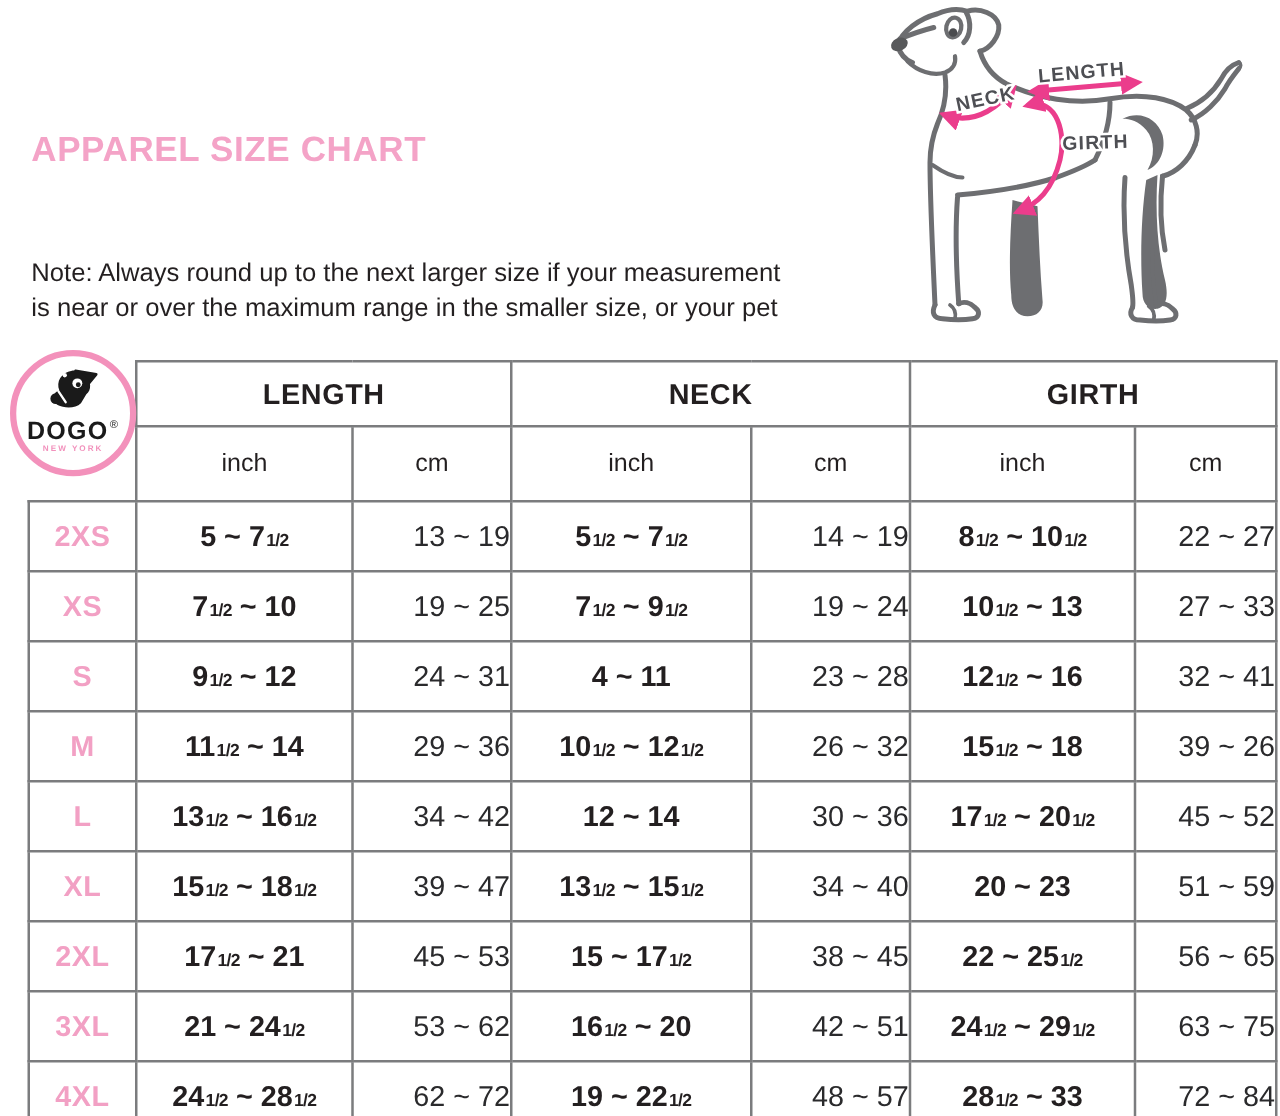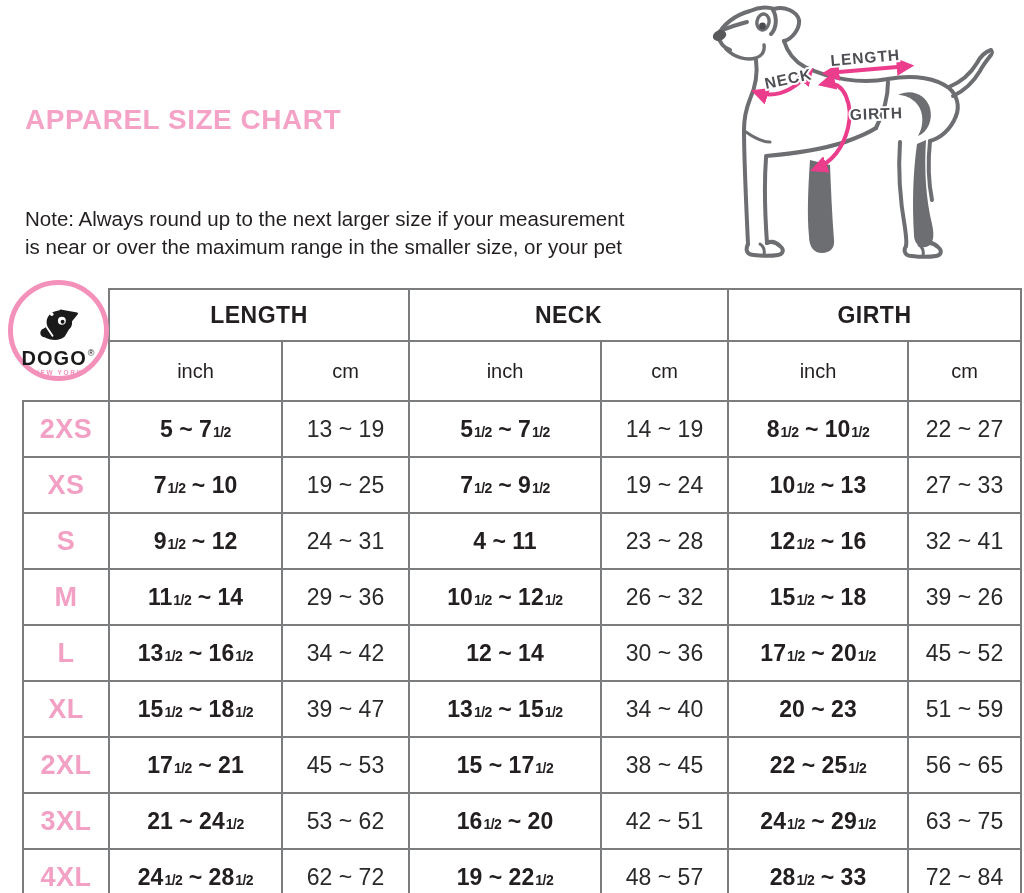--- a/index.html
+++ b/index.html
@@ -33,31 +33,31 @@
   .size-table th, .size-table td {
     border:2px solid #7B7C7E; text-align:center; vertical-align:middle;
     padding:0; background:#ffffff;
   }
   .size-table th.logo-space { border:none; background:transparent; }
   .size-table tr.group-row { height:52px; }
   .size-table tr.sub-row { height:60px; }
   .size-table .group-head { font-size:23px; font-weight:bold; color:#231F20; letter-spacing:0.5px; }
   .size-table .sub-head { font-size:20px; font-weight:normal; color:#231F20; }
   .size-table tbody tr { height:56px; }
-  td.size-cell { color:#F2A0C4; font-weight:bold; font-size:27px; letter-spacing:0.5px; }
+  td.size-cell { color:#F2A0C4; font-weight:bold; font-size:23px; letter-spacing:0.5px; }
   td.inch-cell { font-weight:bold; font-size:23px; color:#231F20; }
-  td.cm-cell   { font-weight:normal; font-size:23px; color:#2A2A2C; }
+  td.cm-cell   { font-weight:normal; font-size:23px; color:#2A2A2C;text-align:right; }
   .frac { font-size:14px; font-weight:bold; letter-spacing:-0.5px; padding-left:1px; }
 
   
   .logo-badge {
     position:absolute; left:8px; top:280px; width:101px; height:101px;
     box-sizing:border-box; border:5px solid #F391BB; border-radius:50%;
     background:#ffffff; z-index:5;
-    display:flex; flex-direction:column; align-items:center; justify-content:flex-end;
+    display:flex; flex-direction:column; align-items:center; justify-content:flex-start;
   }
   .logo-head { margin-top:7px; }
   .logo-word {
     font-size:20px; font-weight:bold; color:#1A1A1A; letter-spacing:1px; line-height:18px;
   }
   .logo-word sup { font-size:9px; font-weight:normal; vertical-align:9px; margin-left:1px; }
   .logo-city {
     font-size:6.5px; font-weight:bold; color:#F291BC; letter-spacing:1.6px; margin-top:2px;
   }
 </style>

